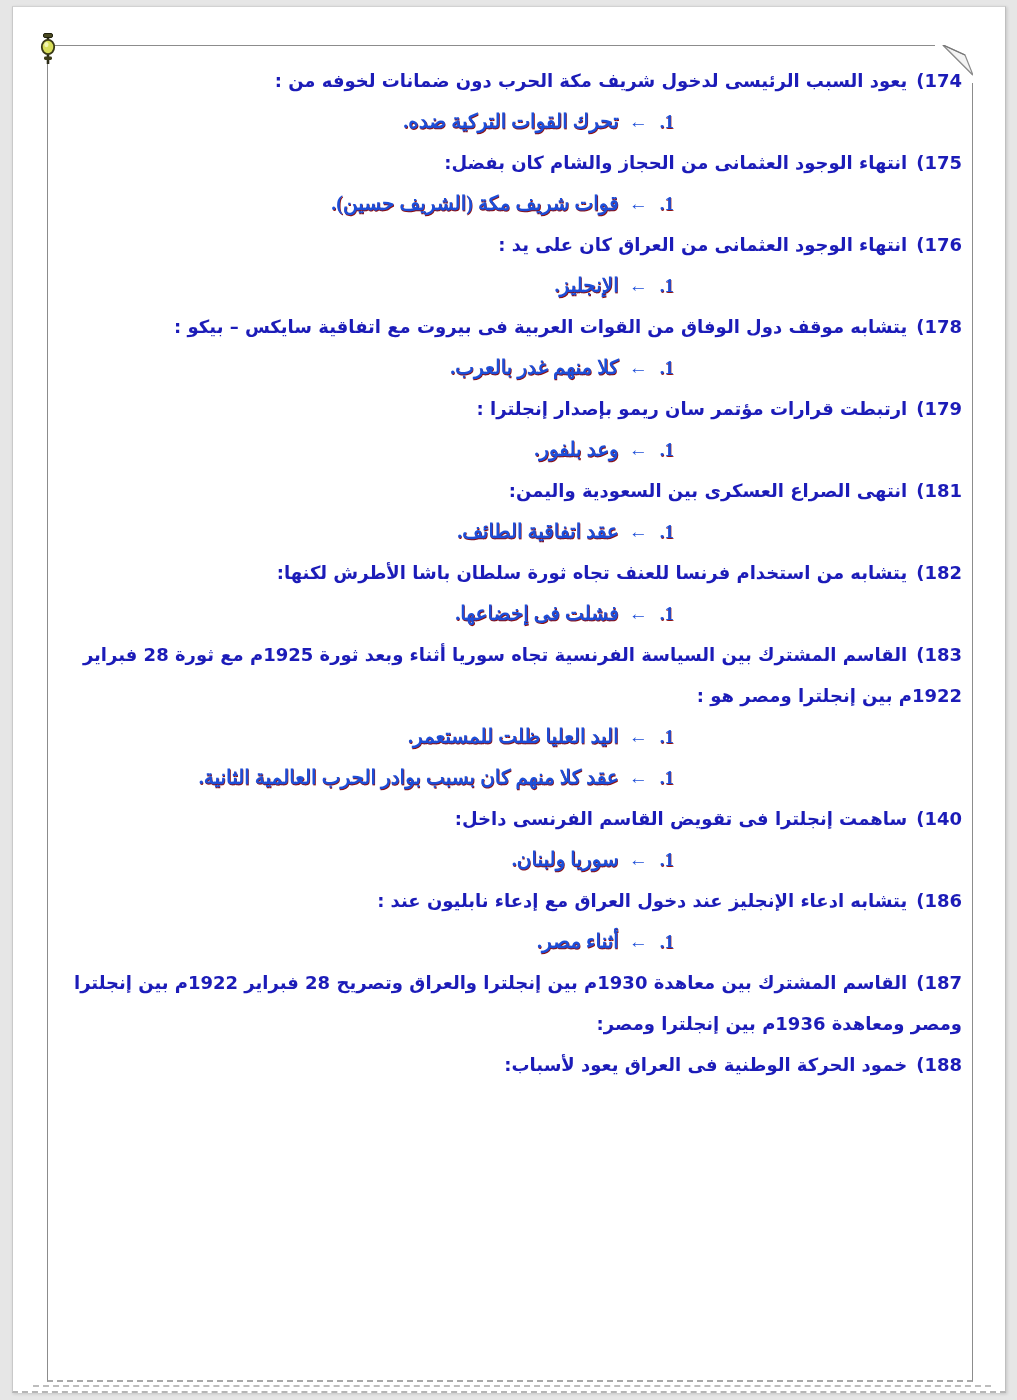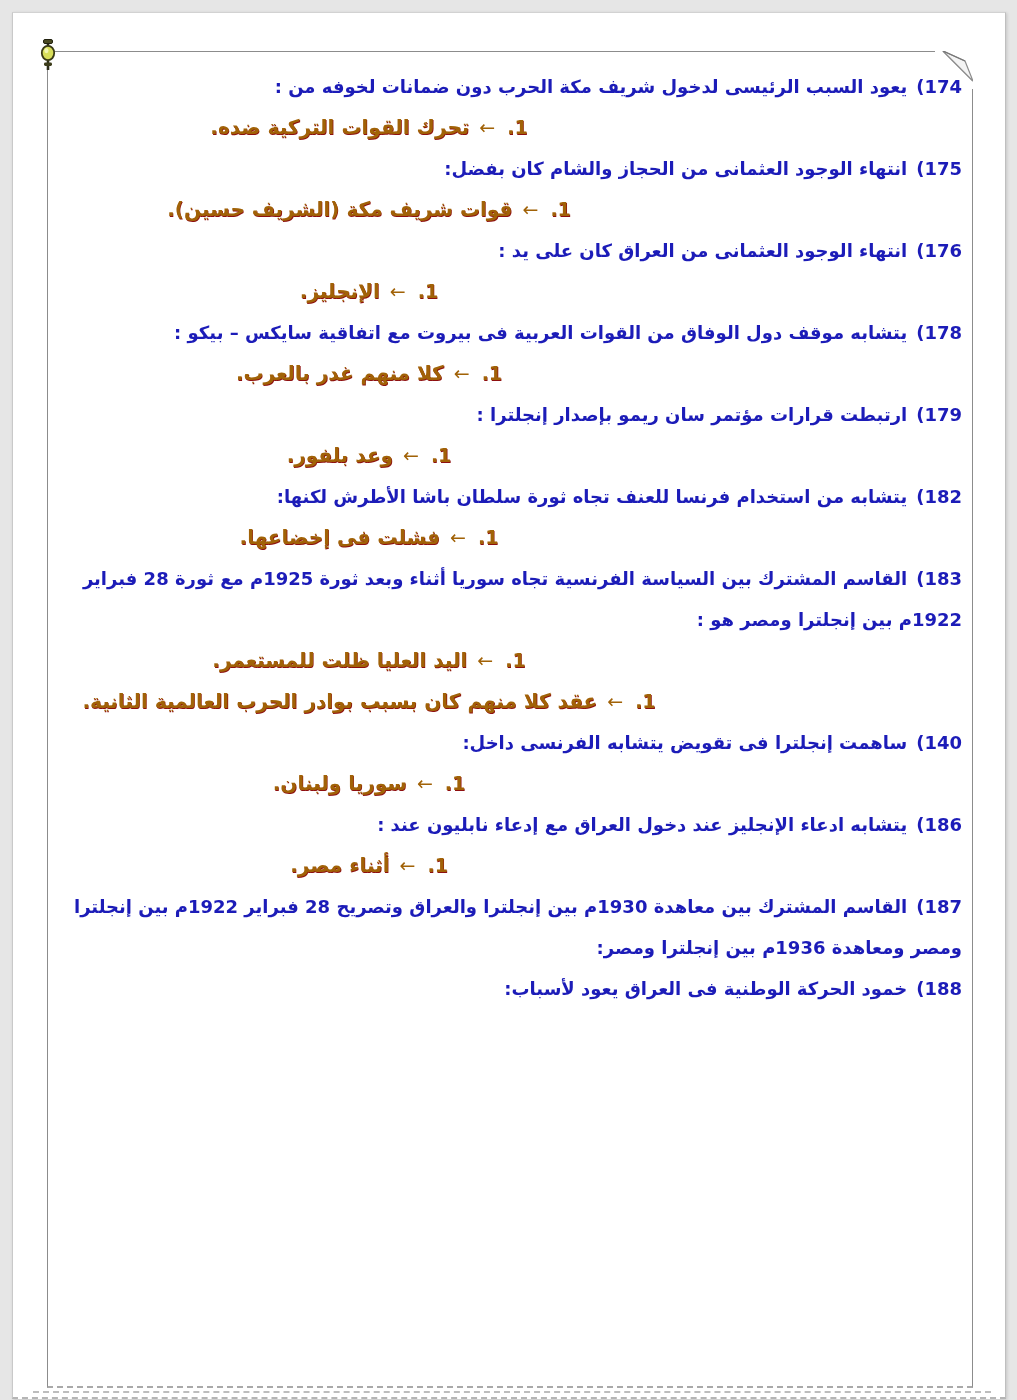--- a/index.html
+++ b/index.html
@@ -2,21 +2,21 @@
 <html lang="ar" dir="rtl"><head>
 <meta charset="utf-8">
 <style>
   html,body{margin:0;padding:0;}
   body{
     width:1017px;height:1400px;position:relative;overflow:hidden;
     background:#e6e6e6;
     font-family:"DejaVu Sans", sans-serif;
   }
   .page{
-    position:absolute;left:12px;top:12px;width:992px;height:1384px;
+    position:absolute;left:12px;top:6px;width:992px;height:1384px;
     background:#ffffff;
     border-left:1px solid #c9c9c9;
     border-right:1px solid #bfbfbf;
     border-top:1px solid #d2d2d2;
     border-bottom:2px dashed #b5b5b5;
     box-shadow:1px 1px 3px rgba(0,0,0,0.15);
   }
   .frame{
     position:absolute;left:34px;top:38px;width:924px;height:1334px;
     border-left:1px solid #8c8c8c;
@@ -30,25 +30,26 @@
     padding:14px 10px 0 10px;
     direction:rtl;
     overflow:hidden;
   }
   p.question{
     margin:0;color:#1c1cb8;font-weight:bold;
     font-size:18px;line-height:41px;text-align:right;
   }
   p.question .qnum{margin-left:9px;}
   p.answer{
-    margin:0;color:#a16207;font-weight:bold;
-    font-size:20px;line-height:41px;text-align:center;
+    margin:0;color:#1d4ed8;font-weight:bold;
+    font-size:20px;line-height:41px;text-align:right;
     padding-left:6px;padding-right:288px;
     text-shadow:0.6px 0.6px 0 #8e0f0f;
     white-space:nowrap;
+    font-family:Liberation Serif, serif;
   }
   p.answer .anum{margin-left:12px;font-size:19px;}
   p.answer .aarrow{margin-left:10px;font-weight:normal;text-shadow:none;font-size:19px;}
   .dogear{position:absolute;top:-1px;left:-1px;width:38px;height:38px;}
   .pin{position:absolute;top:-14px;right:-8px;width:20px;height:34px;}
   .bottom-rule{
     position:absolute;left:20px;right:14px;bottom:4px;
     border-top:2px dashed #bdbdbd;
   }
 </style>
@@ -115,20 +116,28 @@
   <div>
     <p class="question">
       <span class="qnum">179)</span><span class="qtext">ارتبطت قرارات مؤتمر سان ريمو بإصدار إنجلترا :</span>
     </p>
     <p class="answer">
       <span class="anum">1.</span><span class="aarrow">←</span><span class="atext">وعد بلفور.</span>
     </p>
   </div>
 
 
+  <div>
+    <p class="question">
+      <span class="qnum">181)</span><span class="qtext">انتهى الصراع العسكرى بين السعودية واليمن:</span>
+    </p>
+    <p class="answer">
+      <span class="anum">1.</span><span class="aarrow">←</span><span class="atext">عقد اتفاقية الطائف.</span>
+    </p>
+  </div>
 
   <div>
     <p class="question">
       <span class="qnum">182)</span><span class="qtext">يتشابه من استخدام فرنسا للعنف تجاه ثورة سلطان باشا الأطرش لكنها:</span>
     </p>
     <p class="answer">
       <span class="anum">1.</span><span class="aarrow">←</span><span class="atext">فشلت فى إخضاعها.</span>
     </p>
   </div>
 
@@ -142,21 +151,21 @@
   </div>
 
   <div>
     <p class="answer">
       <span class="anum">1.</span><span class="aarrow">←</span><span class="atext">عقد كلا منهم كان بسبب بوادر الحرب العالمية الثانية.</span>
     </p>
   </div>
 
   <div>
     <p class="question">
-      <span class="qnum">140)</span><span class="qtext">ساهمت إنجلترا فى تقويض يتشابه الفرنسى داخل:</span>
+      <span class="qnum">140)</span><span class="qtext">ساهمت إنجلترا فى تقويض القاسم الفرنسى داخل:</span>
     </p>
     <p class="answer">
       <span class="anum">1.</span><span class="aarrow">←</span><span class="atext">سوريا ولبنان.</span>
     </p>
   </div>
 
   <div>
     <p class="question">
       <span class="qnum">186)</span><span class="qtext">يتشابه ادعاء الإنجليز عند دخول العراق مع إدعاء نابليون عند :</span>
     </p>

